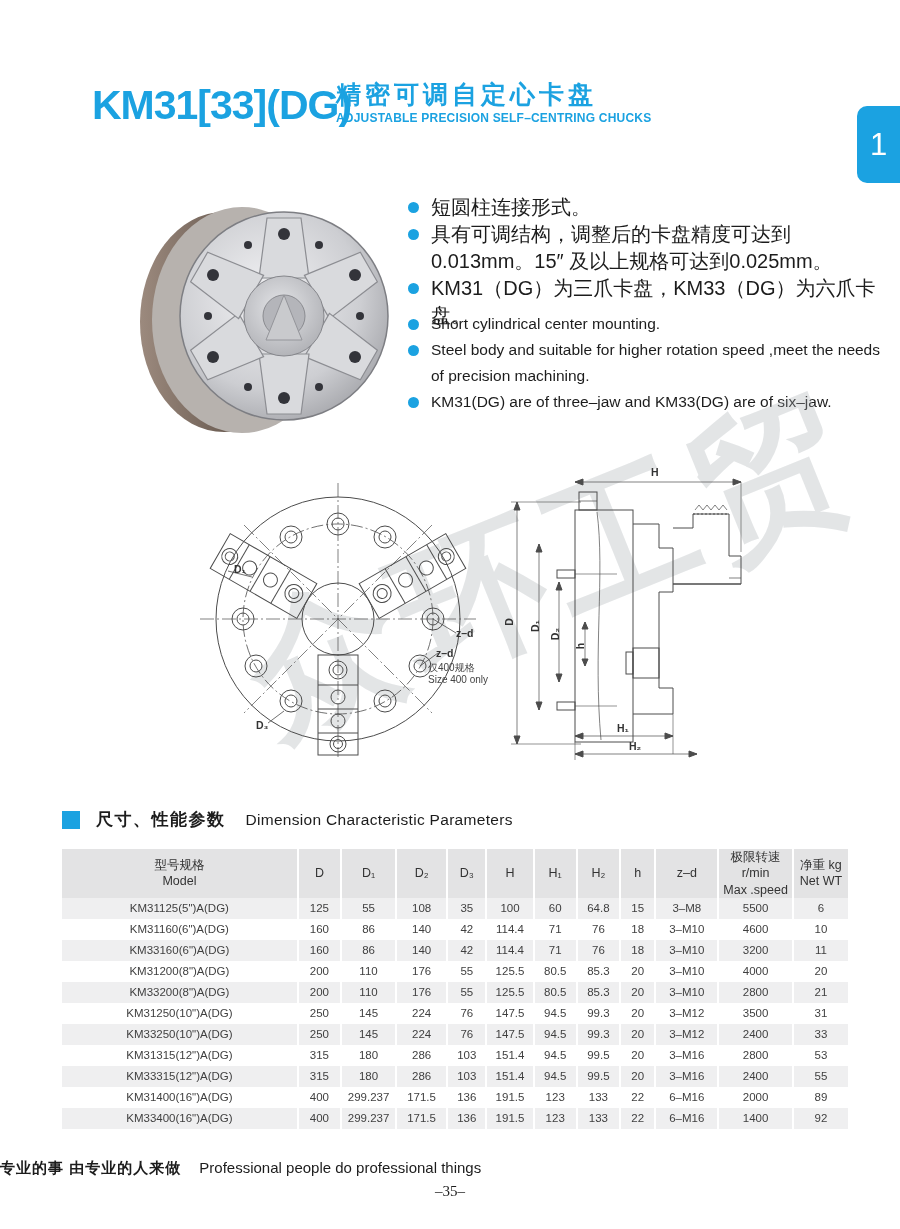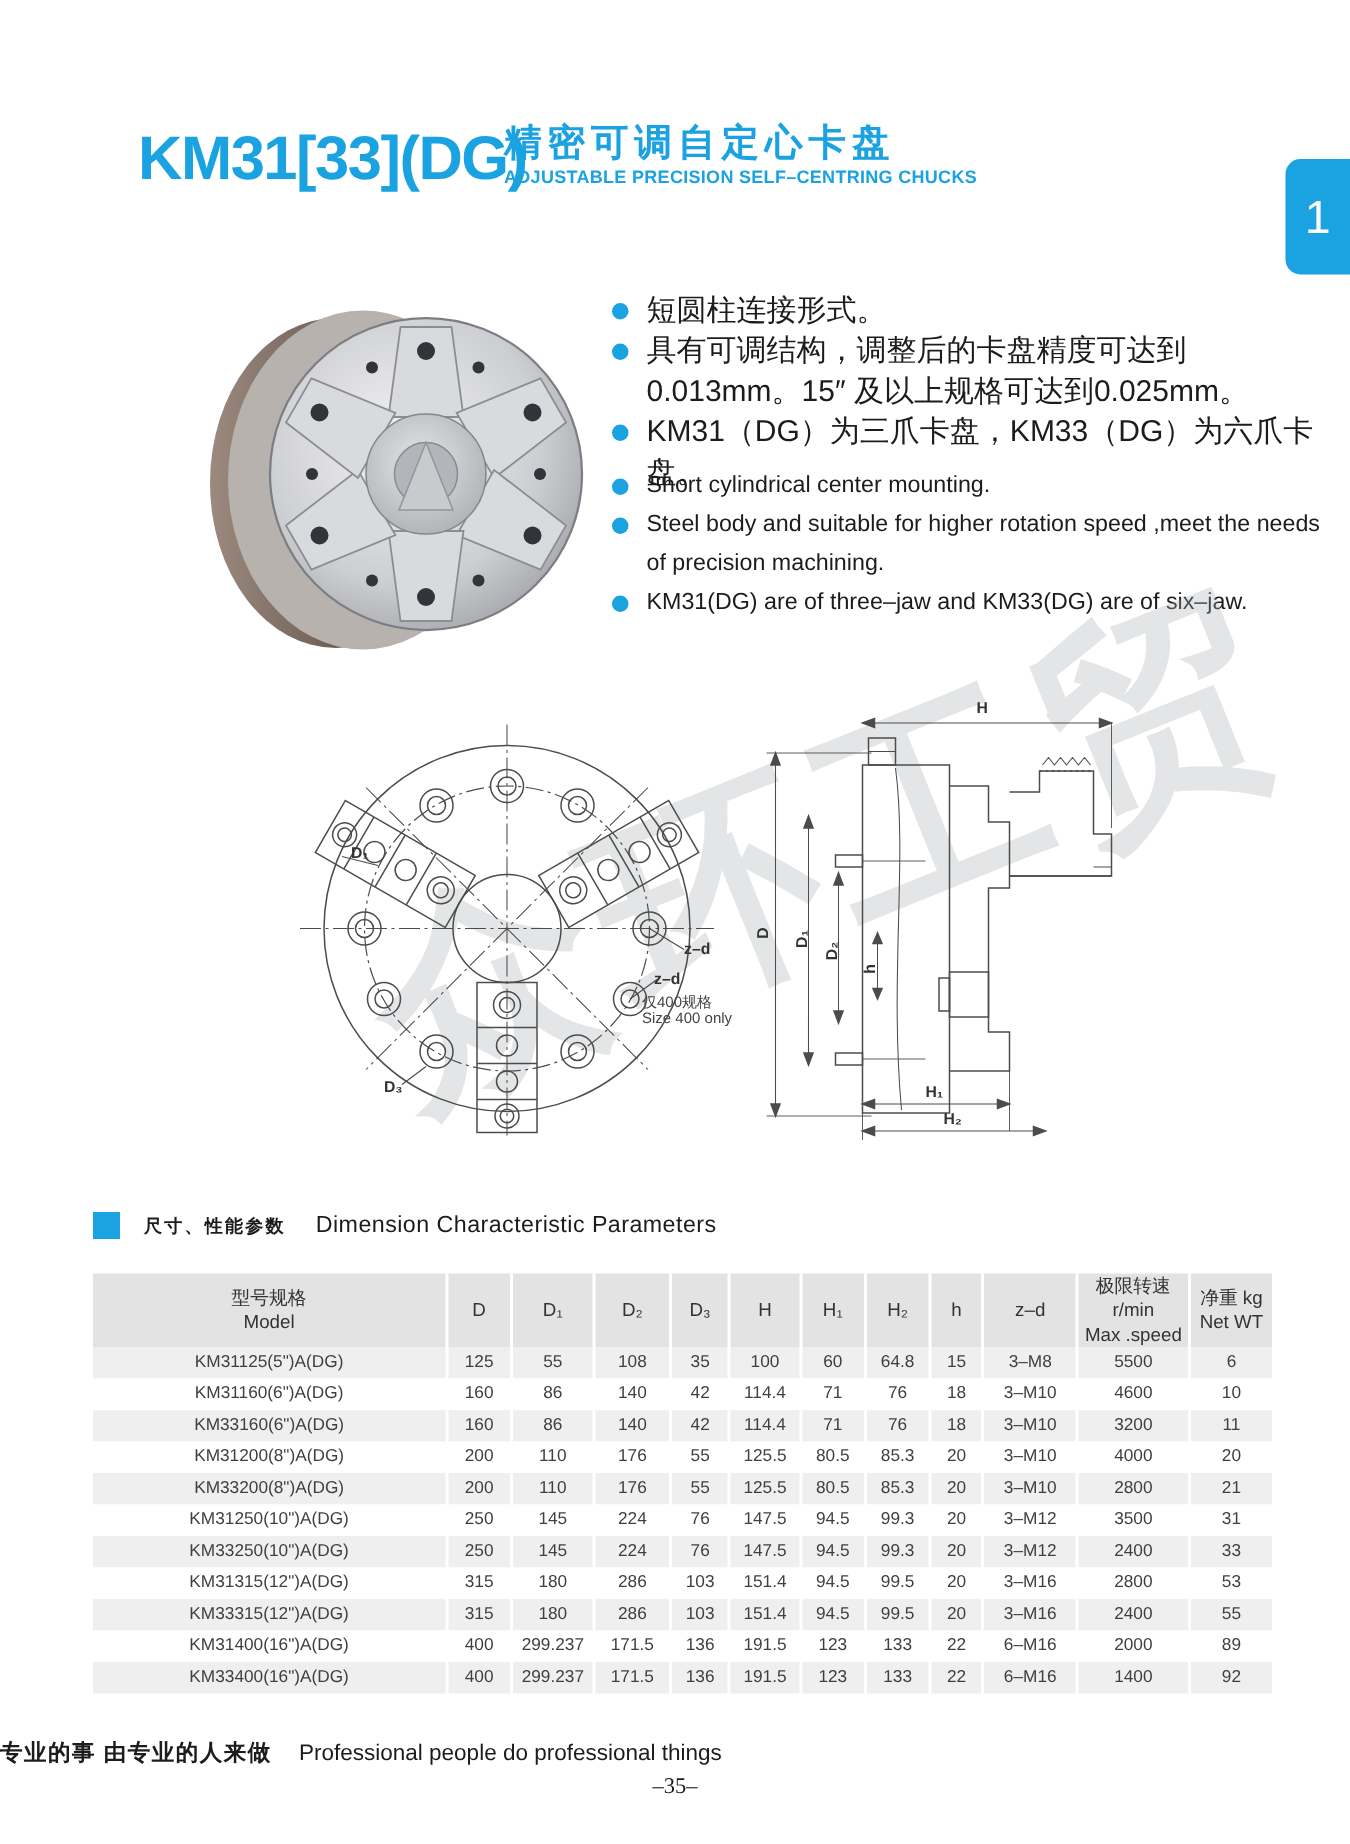--- a/index.html
+++ b/index.html
@@ -42,21 +42,21 @@
   .drawing { position:absolute; }
   .front-view { left:188px; top:445px; width:300px; height:305px; }
   .side-view { left:497px; top:440px; width:270px; height:315px; }
   .dlabel { position:absolute; font-size:10.5px; color:#333; font-weight:bold; white-space:nowrap; }
   .dlabel.small { font-weight:normal; font-size:10px; color:#444; }
   .rot { transform:rotate(-90deg); transform-origin:center; }
 
   
   .section-header { position:absolute; left:62px; top:796px; display:flex; align-items:center; }
   .blue-square { width:18px; height:18px; background:var(--accent); margin-right:16px; }
-  .section-cn { font-size:12px; font-weight:bold; color:#1c1c1c; letter-spacing:1.5px; }
+  .section-cn { font-size:17px; font-weight:bold; color:#1c1c1c; letter-spacing:1.5px; }
   .section-en { font-size:15.5px; color:#1c1c1c; margin-left:20px; letter-spacing:.3px; }
 
   
   .param-table { position:absolute; left:62px; top:837px; width:786px;
     border-collapse:collapse; table-layout:fixed; }
   .param-table th { background:#e3e3e4; font-weight:normal; font-size:12.5px; color:#333;
     height:39px; border-left:2px solid #fff; vertical-align:middle; line-height:1.3; }
   .param-table th:first-child { border-left:none; }
   .param-table td { font-size:11.5px; color:#3f3f3f; text-align:center; height:21px;
     border-left:2px solid #fff; vertical-align:middle; }

